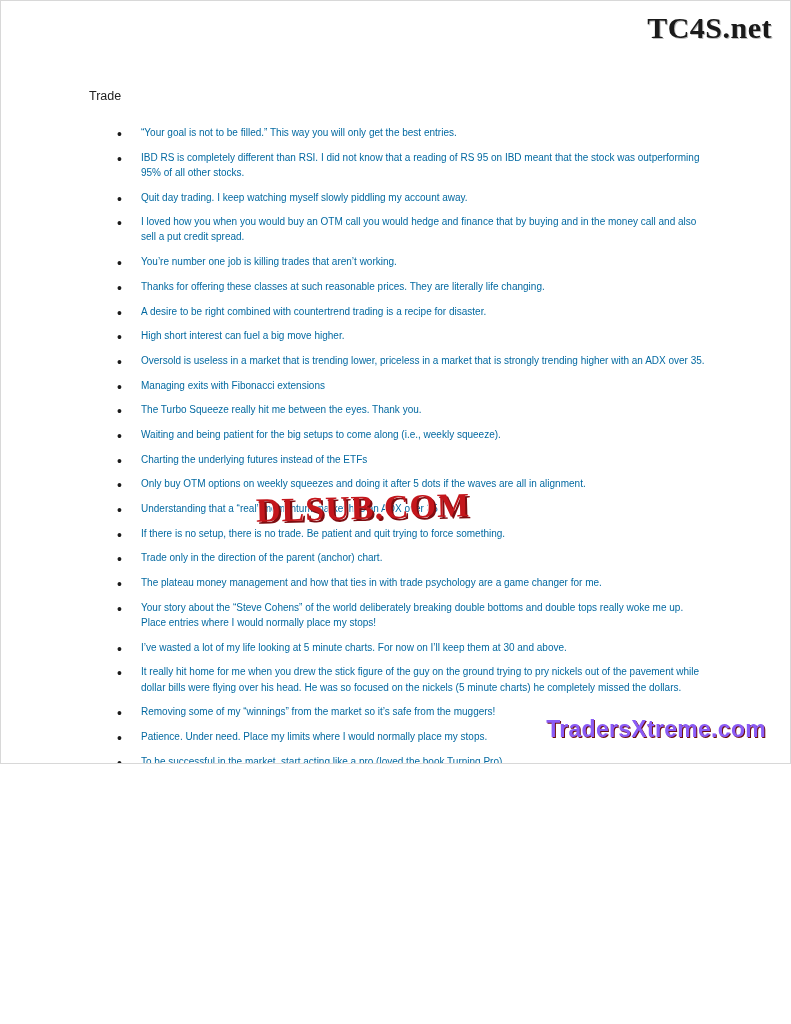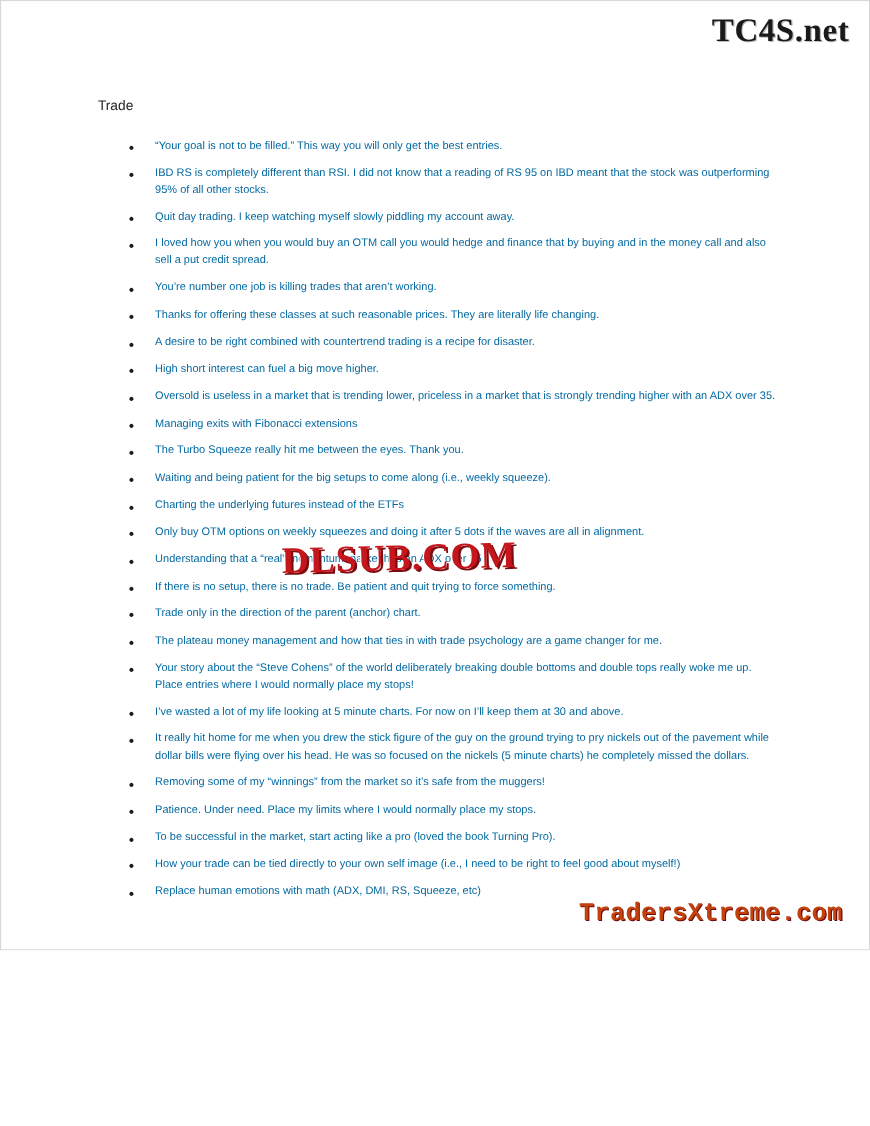--- a/index.html
+++ b/index.html
@@ -7,21 +7,21 @@
     padding: 0;
     background: #ffffff;
   }
   body {
     font-family: "Liberation Sans", sans-serif;
     color: #111111;
   }
   .page {
     position: relative;
     width: 791px;
-    height: 864px;
+    height: 764px;
     overflow: hidden;
     background: #ffffff;
     border: 1px solid #d8d8d8;
     box-sizing: border-box;
   }
   
   .top-brand {
     position: absolute;
     top: 10px;
     right: 18px;
@@ -30,24 +30,24 @@
     font-size: 30px;
     color: #1a1a1a;
     letter-spacing: 0.5px;
     text-shadow: 1px 1px 0 #bdbdbd;
   }
   
   .bottom-brand {
     position: absolute;
     bottom: 20px;
     right: 24px;
-    font-family: Liberation Mono, monospace;
+    font-family: Liberation Sans, sans-serif;
     font-weight: bold;
     font-size: 23px;
-    color: #c2410c;
+    color: #8b5cf6;
     text-shadow: 1px 1px 0 #6b0d0e;
     letter-spacing: 0.3px;
   }
   
   .center-watermark {
     position: absolute;
     top: 488px;
     left: 255px;
     font-family: "Liberation Serif", serif;
     font-weight: bold;

